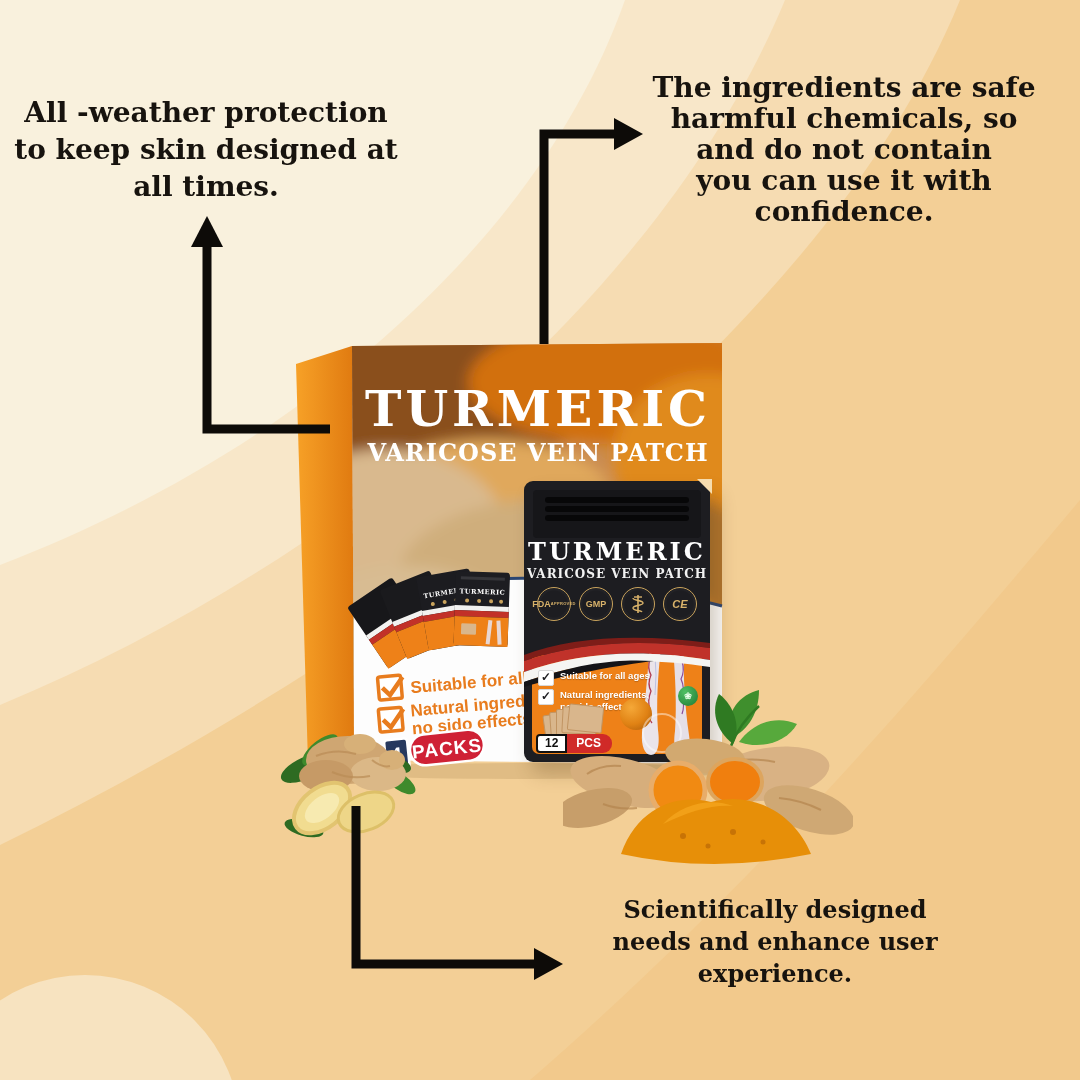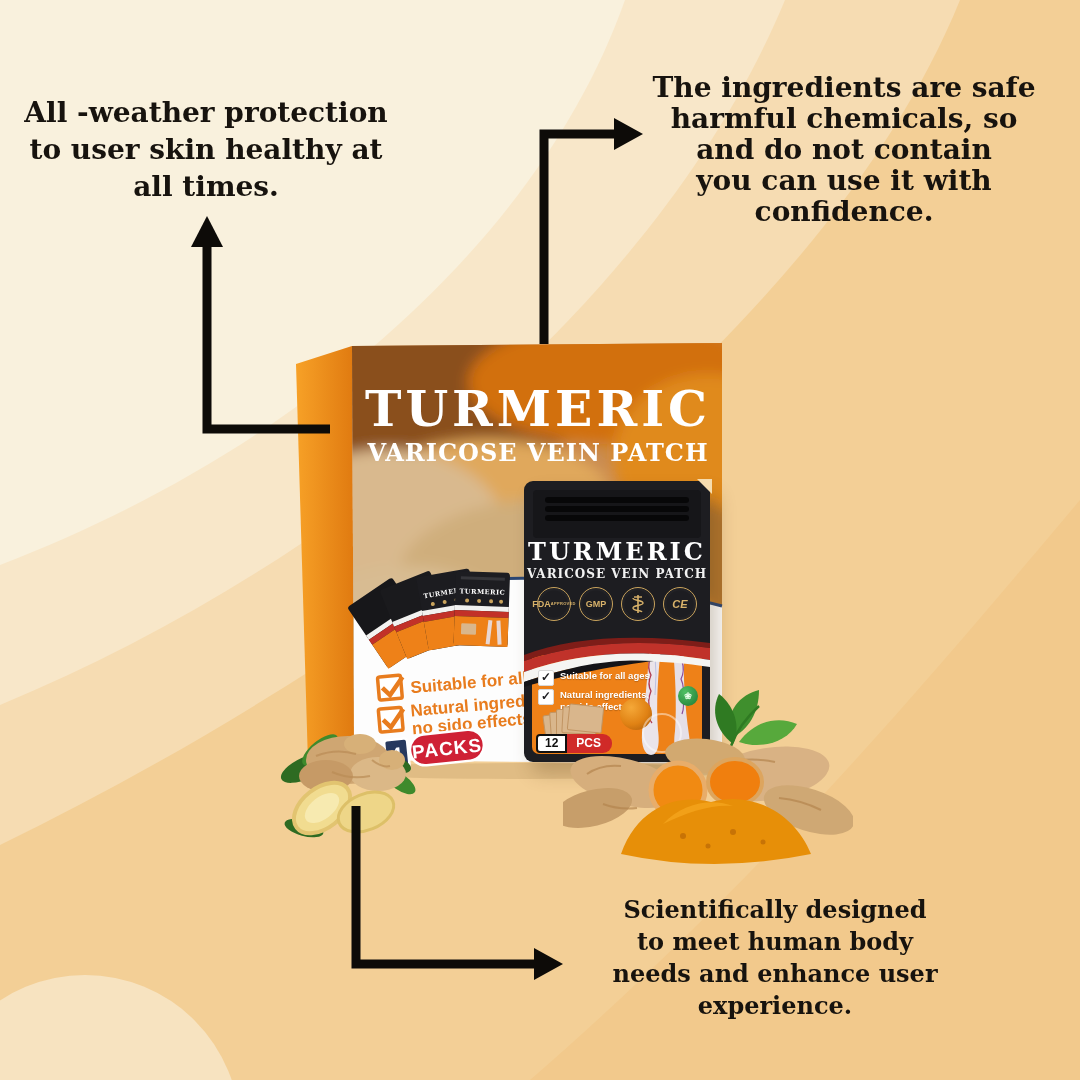--- a/index.html
+++ b/index.html
@@ -79,35 +79,34 @@
     <rect x="0" y="0" width="1080" height="1080" fill="#f3cf96"></rect>
     <path d="M1080,500 C920,690 760,880 530,1080 L1080,1080 Z" fill="#f2c98c"></path>
     <path d="M0,0 H960 C830,320 420,640 0,845 Z" fill="#f6dcb2"></path>
     <path d="M0,0 H785 C665,290 350,560 0,705 Z" fill="#f8e7c9"></path>
     <path d="M0,0 H625 C540,240 300,450 0,565 Z" fill="#f9f1dd"></path>
     <circle cx="85" cy="1130" r="155" fill="#f7e3c0"></circle>
   </svg>
 
   <div class="anno anno-tl">
     <div>All -weather protection</div>
-    <div>to user skin healthy at</div>
+    <div>to keep skin designed at</div>
     <div>all times.</div>
   </div>
 
   <div class="anno anno-tr">
     <div>The ingredients are safe</div>
     <div>harmful chemicals, so</div>
     <div>and do not contain</div>
     <div>you can use it with</div>
     <div>confidence.</div>
   </div>
 
   <div class="anno anno-br">
     <div>Scientifically designed</div>
-    <div>to meet human body</div>
     <div>needs and enhance user</div>
     <div>experience.</div>
   </div>
 
   <svg id="boxsvg" width="440" height="445" viewBox="0 0 440 445">
     <defs>
       <linearGradient id="spineGrad" x1="0" y1="0" x2="1" y2="0">
         <stop offset="0" stop-color="#f7a127"></stop>
           <stop offset="1" stop-color="#e07a10"></stop>
       </linearGradient>

